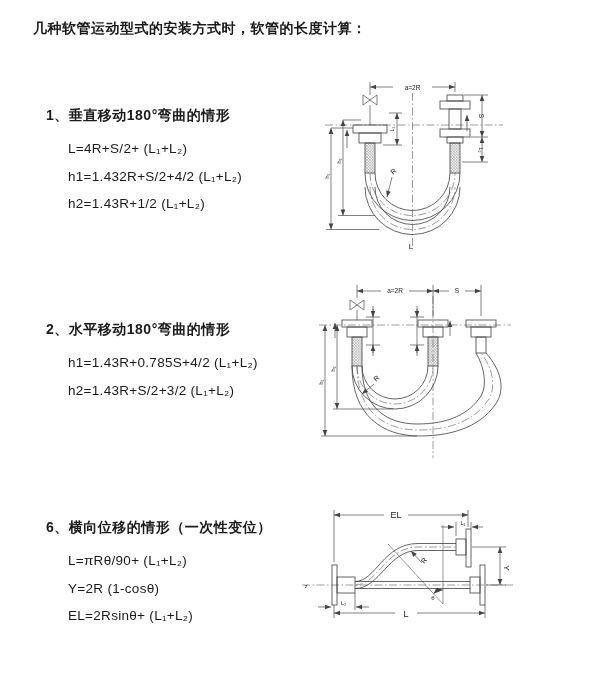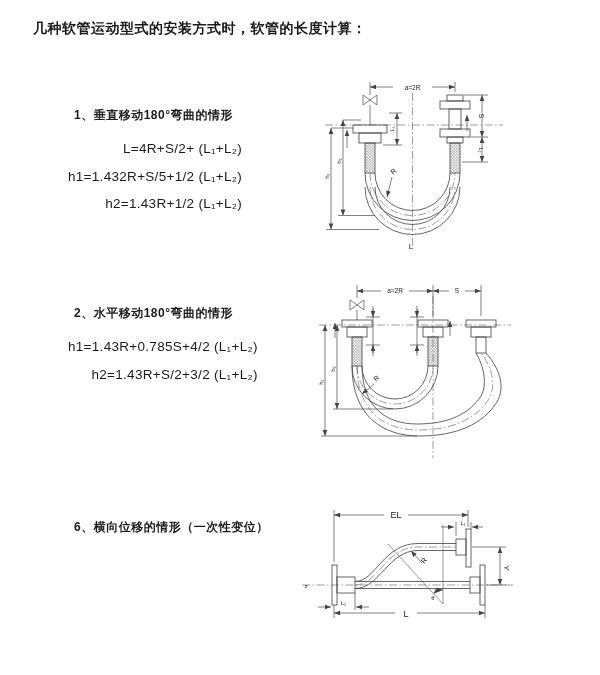--- a/index.html
+++ b/index.html
@@ -1,21 +1,21 @@
 <!DOCTYPE html>
 <html><head>
 <meta charset="utf-8">
 <style>
   html,body{margin:0;padding:0;background:#fff;}
   .page{position:relative;width:600px;height:675px;background:#ffffff;overflow:hidden;
         font-family:"Liberation Sans","DejaVu Sans",sans-serif;color:#1b1b1b;padding-left:33px;}
   .title{position:absolute;left:33px;top:20px;font-size:14px;font-weight:bold;letter-spacing:0.5px;}
   .section{position:absolute;left:46px;}
-  .heading{font-size:12px;font-weight:bold;line-height:19px;letter-spacing:0.5px;margin-left:28px;}
-  .formulas{margin:10px 0 0 22px;text-align:right;}
+  .heading{font-size:14px;font-weight:bold;line-height:19px;letter-spacing:0.5px;}
+  .formulas{margin:10px 0 0 22px;}
   .formula{height:27.5px;line-height:27.5px;font-size:13.5px;letter-spacing:0.3px;}
   .diag{position:absolute;}
   svg text{font-family:"Liberation Sans","DejaVu Sans",sans-serif;fill:#222;}
   .defs-holder{position:absolute;width:0;height:0;overflow:hidden;}
 </style>
 </head>
 <body>
 
 <div class="page">
 
@@ -29,35 +29,40 @@
       </pattern>
     </defs>
   </svg>
 
   <div class="title">几种软管运动型式的安装方式时，软管的长度计算：</div>
 
   <div class="section" style="top:106px">
     <div class="heading">1、垂直移动180°弯曲的情形</div>
     <div class="formulas">
       <div class="formula">L=4R+S/2+ (L₁+L₂)</div>
-      <div class="formula">h1=1.432R+S/5+1/2 (L₁+L₂)</div>
+      <div class="formula">h1=1.432R+S/2+4/2 (L₁+L₂)</div>
       <div class="formula">h2=1.43R+1/2 (L₁+L₂)</div>
     </div>
   </div>
 
-  <div class="section" style="top:304px">
+  <div class="section" style="top:320px">
     <div class="heading">2、水平移动180°弯曲的情形</div>
     <div class="formulas">
       <div class="formula">h1=1.43R+0.785S+4/2 (L₁+L₂)</div>
       <div class="formula">h2=1.43R+S/2+3/2 (L₁+L₂)</div>
     </div>
   </div>
 
   <div class="section" style="top:518px">
     <div class="heading">6、横向位移的情形（一次性变位）</div>
+    <div class="formulas">
+      <div class="formula">L=πRθ/90+ (L₁+L₂)</div>
+      <div class="formula">Y=2R (1-cosθ)</div>
+      <div class="formula">EL=2Rsinθ+ (L₁+L₂)</div>
+    </div>
   </div>
 
   <svg class="diag" style="left:311px;top:73px" width="287" height="185" viewBox="0 0 287 185">
     <g stroke="#4a4a4a" fill="none" stroke-width="0.7">
       <g stroke-dasharray="8 2.5 1.5 2.5" stroke-width="0.55">
         <line x1="14" y1="52" x2="192" y2="52"></line>
         <line x1="101.5" y1="20" x2="101.5" y2="176"></line>
       </g>
       <g>
         <line x1="59" y1="22" x2="59" y2="9"></line>

